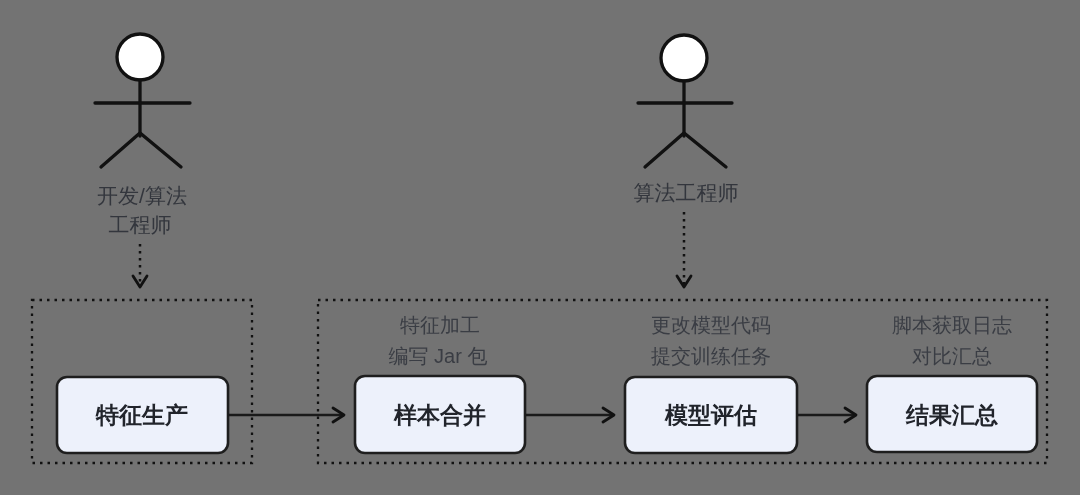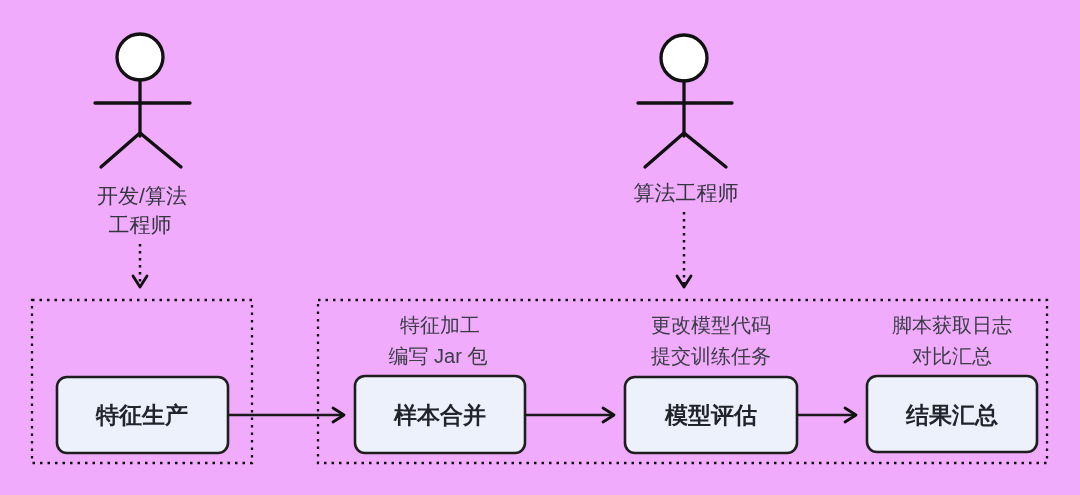--- a/index.html
+++ b/index.html
@@ -1,20 +1,20 @@
 <!DOCTYPE html>
 <html><head>
 <meta charset="utf-8">
 <style>
   html, body { margin: 0; padding: 0; background: #ffffff; }
   .stage {
     position: relative;
     width: 1080px;
     height: 495px;
-    background: #f0abfc;
+    background: #737373;
     overflow: hidden;
   }
   svg text {
     font-family: "Liberation Sans", "DejaVu Sans", sans-serif;
     fill: #33363d;
   }
   .actor-label { font-size: 21px; }
   .note-label  { font-size: 20px; fill: #3a3d44; }
   .node-label  { font-size: 23px; font-weight: 700; fill: #21242b; }
   .solid-line  { stroke: #1a1a1a; stroke-width: 2.4; fill: none; }

